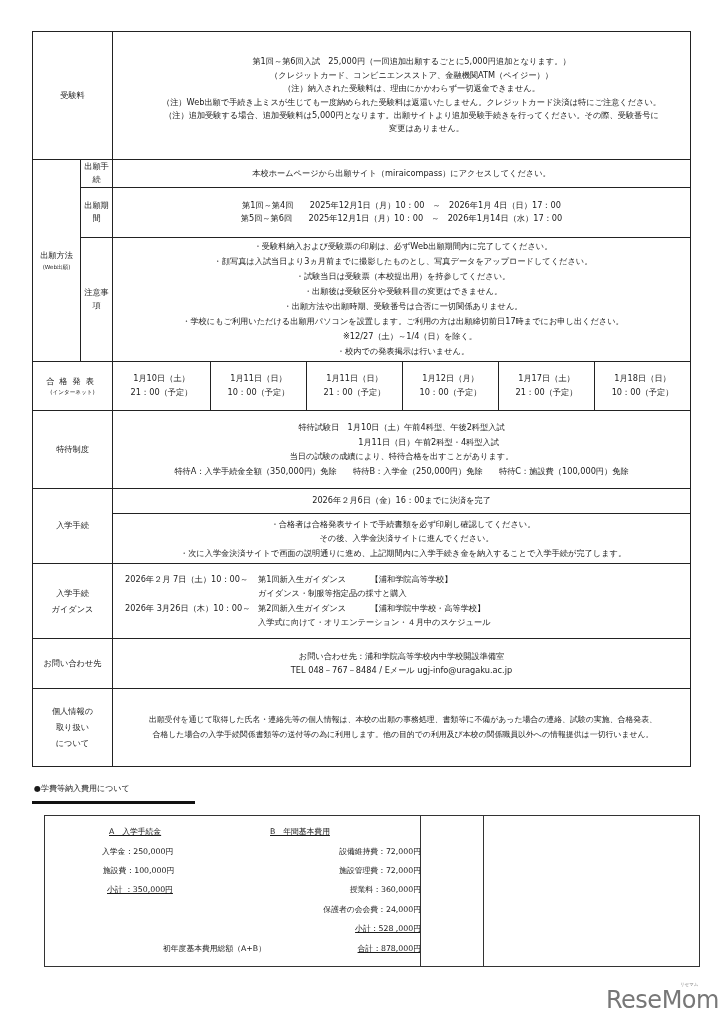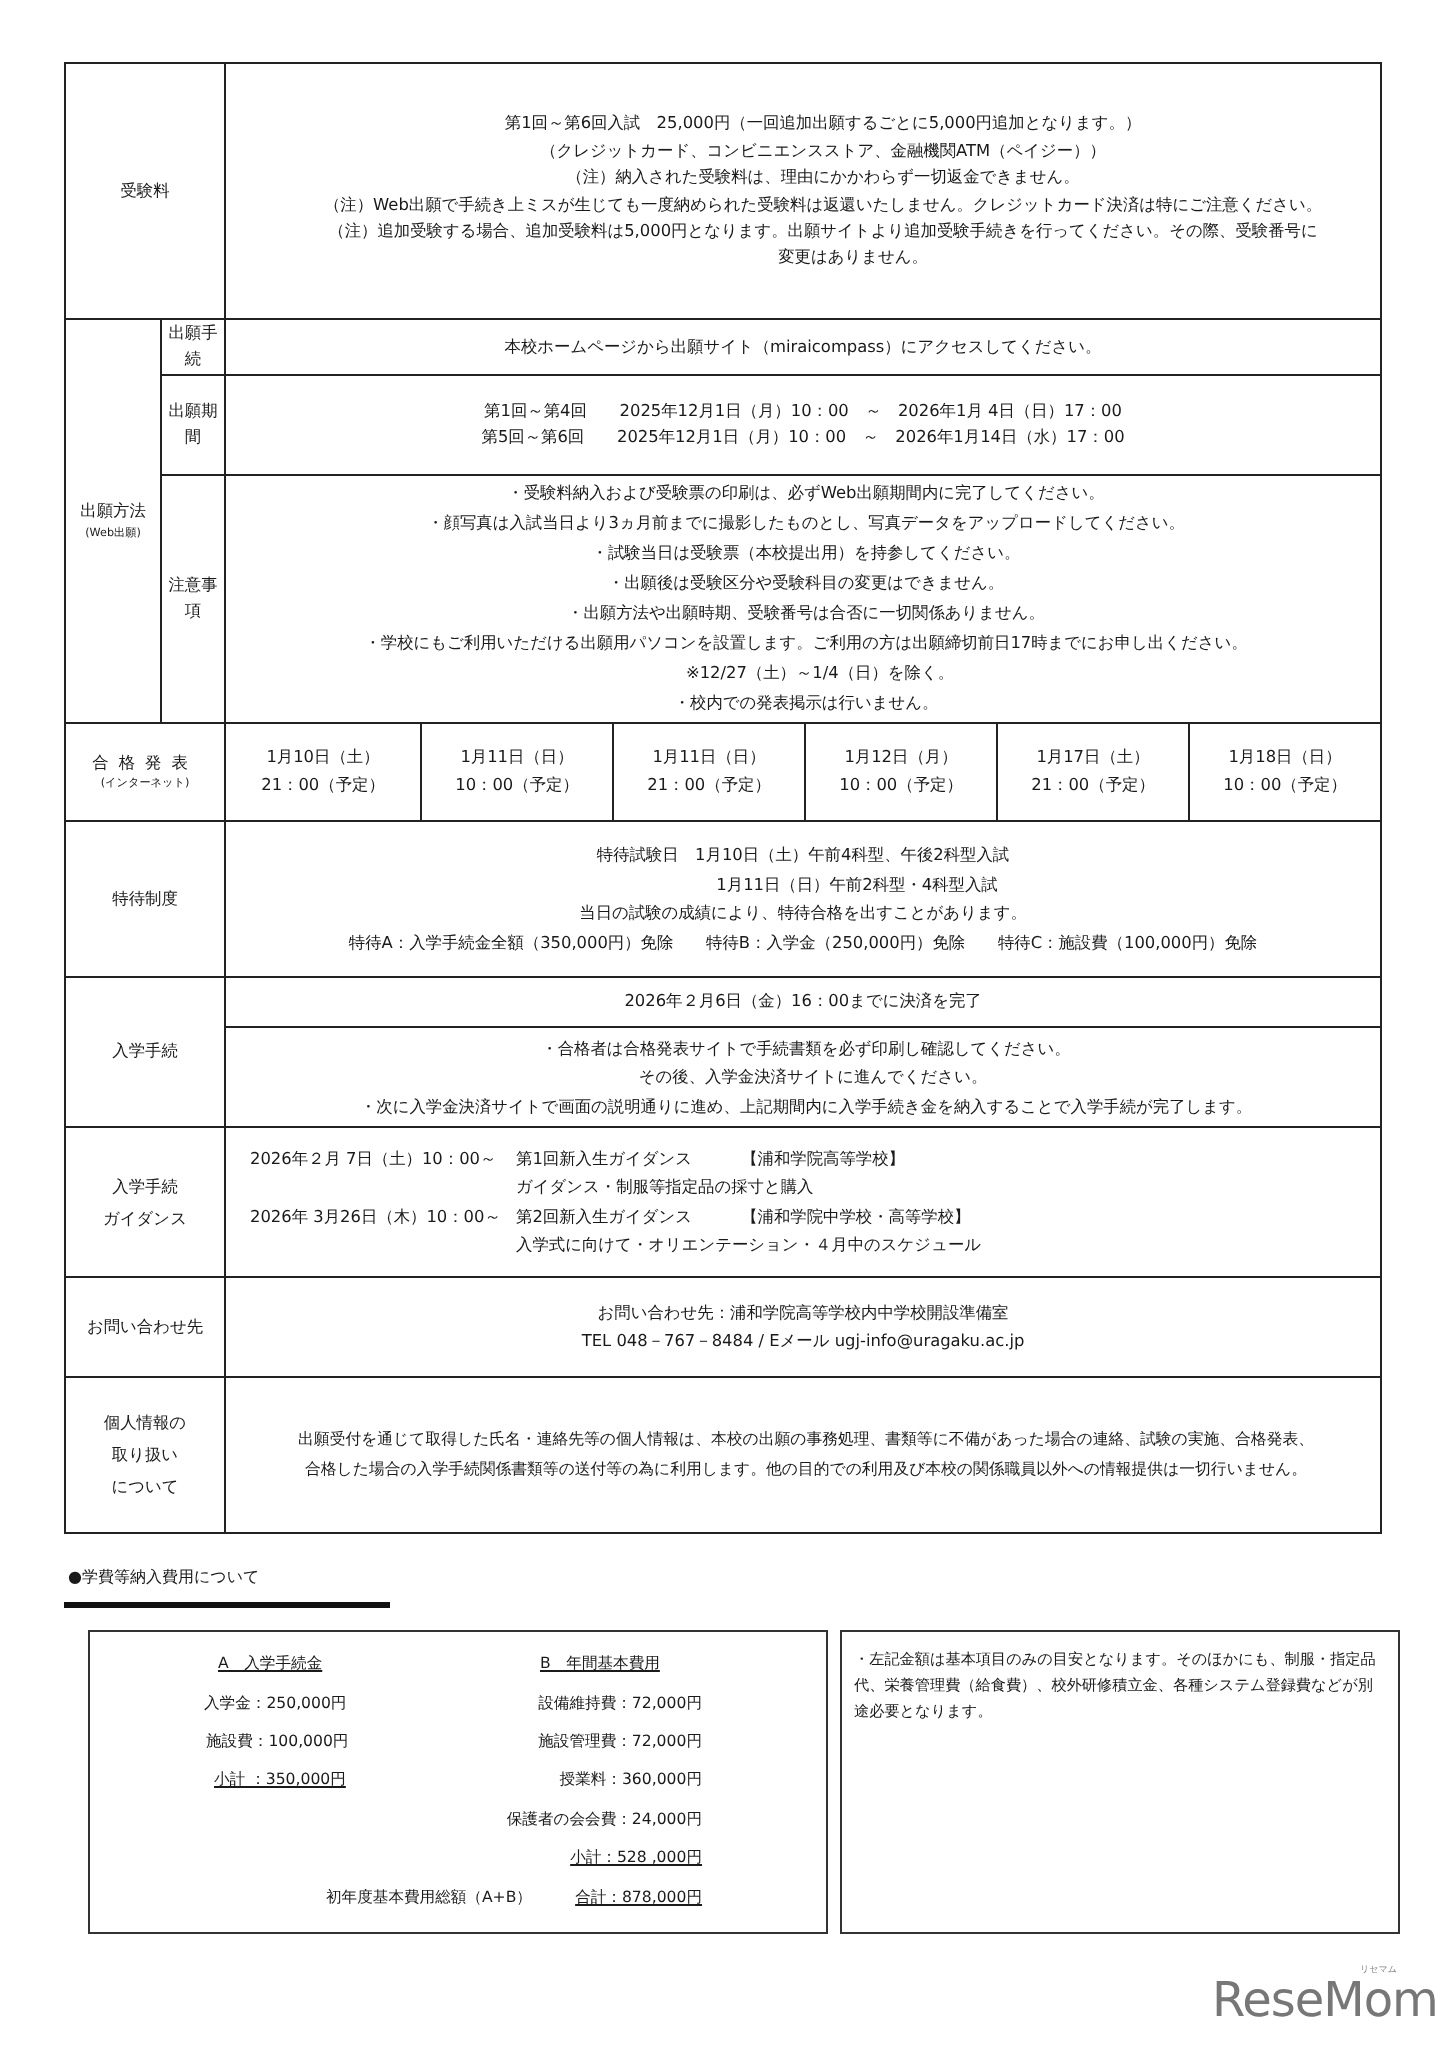--- a/index.html
+++ b/index.html
@@ -11,21 +11,21 @@
   .lbl { text-align:center; font-size:8.4px; }
   .sublbl { text-align:center; font-size:5.2px; line-height:8px; }
   .small { font-size:5.6px; display:block; line-height:9px; }
   .c { text-align:center; }
   .line { display:block; white-space:nowrap;text-align:center; }
   .ind { padding-left:14px; }
   .ann td { text-align:center; font-size:8px; line-height:14px; }
   .spaced { letter-spacing:5px; }
   .section-title { left:34px; top:783px; font-size:8px; }
   .section-rule { left:32px; top:801px; width:163px; height:2.5px; background:#111; }
-  .feebox { left:44px; top:815px; width:370px; height:152px; border:1.2px solid #333; box-sizing:border-box; }
+  .feebox { left:44px; top:815px; width:440px; height:152px; border:1.2px solid #333; box-sizing:border-box; }
   .notebox { left:420px; top:815px; width:280px; height:152px; border:1.2px solid #333; box-sizing:border-box; padding:7px 6px; font-size:7.6px; line-height:13.2px; }
   .fee { position:absolute; font-size:7.8px; white-space:nowrap; }
   .u { text-decoration:underline; }
   .note-item { margin-bottom:11px; }
   .logo { left:606px; top:986px; font-family:"DejaVu Sans", sans-serif; font-weight:normal; font-size:24px; color:#777; letter-spacing:-0.5px; }
   .logo-sub { left:680px; top:982px; font-size:4.5px; color:#888; }
 </style>
 </head>
 <body>
 
@@ -195,17 +195,16 @@
   <span class="fee" style="right:62px;top:49px">施設管理費：72,000円</span>
   <span class="fee" style="right:62px;top:68px">授業料：360,000円</span>
   <span class="fee" style="right:62px;top:88px">保護者の会会費：24,000円</span>
   <span class="fee u" style="right:62px;top:107px">小計：528 ,000円</span>
 
   <span class="fee" style="left:118px;top:127px">初年度基本費用総額（A+B）</span>
   <span class="fee u" style="right:62px;top:127px">合計：878,000円</span>
 </div>
 
 <div class="abs notebox">
-  <div class="note-item">・左記金額は基本項目のみの目安となります。そのほかにも、制服・指定品代、栄養管理費（給食費）、校外研修積立金、各種システム登録費などが別途必要となります。</div>
 </div>
 
 <div class="abs logo">ReseMom</div>
 <div class="abs logo-sub">リセマム</div>
 
 </body></html>

